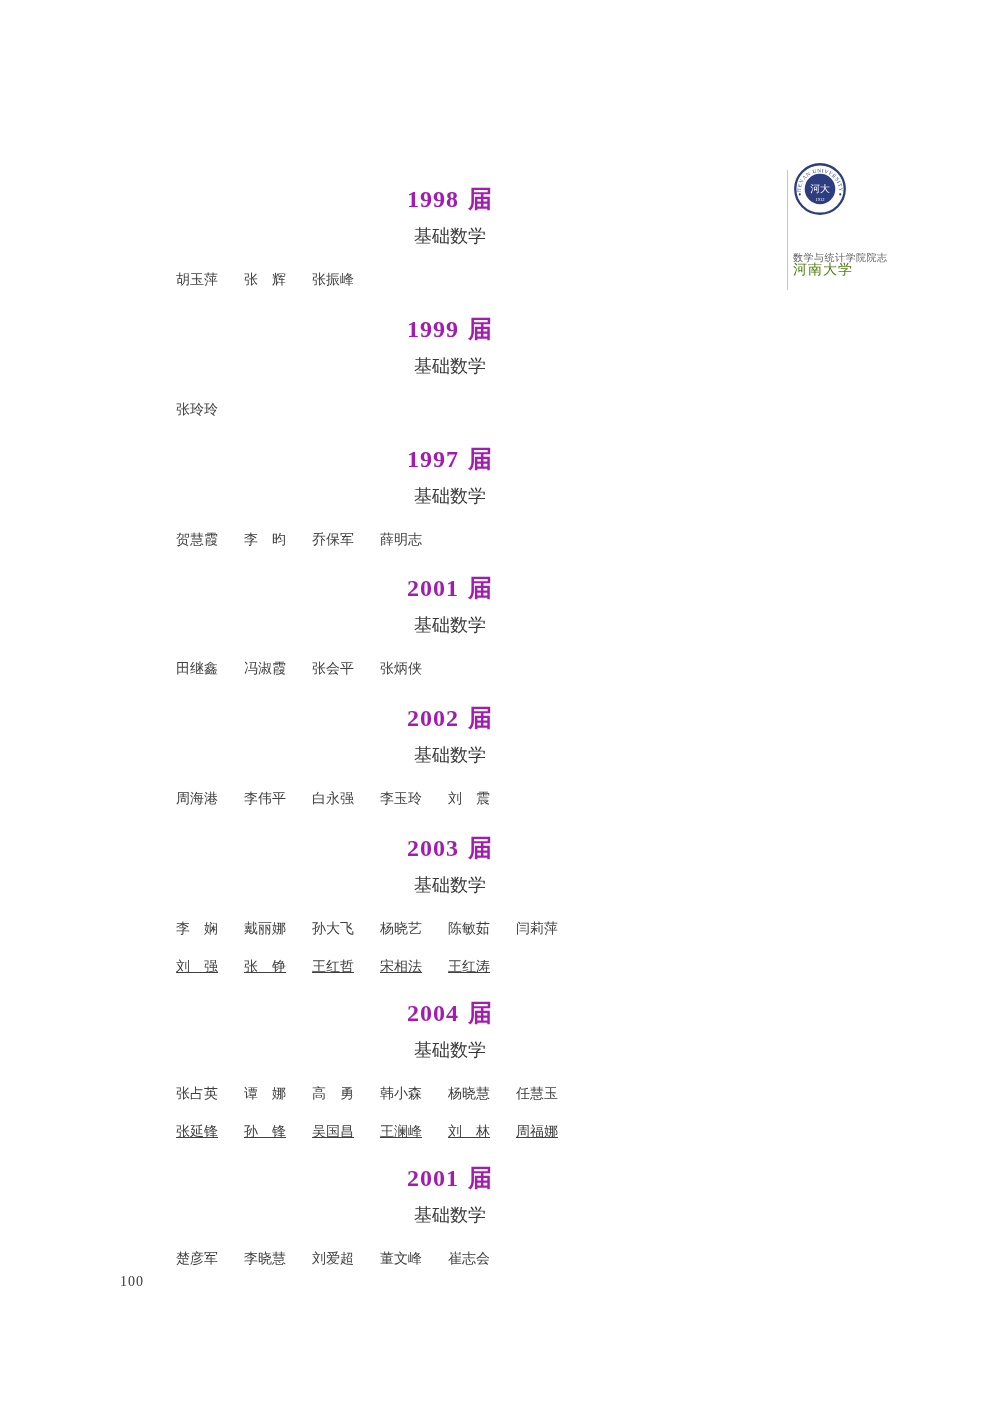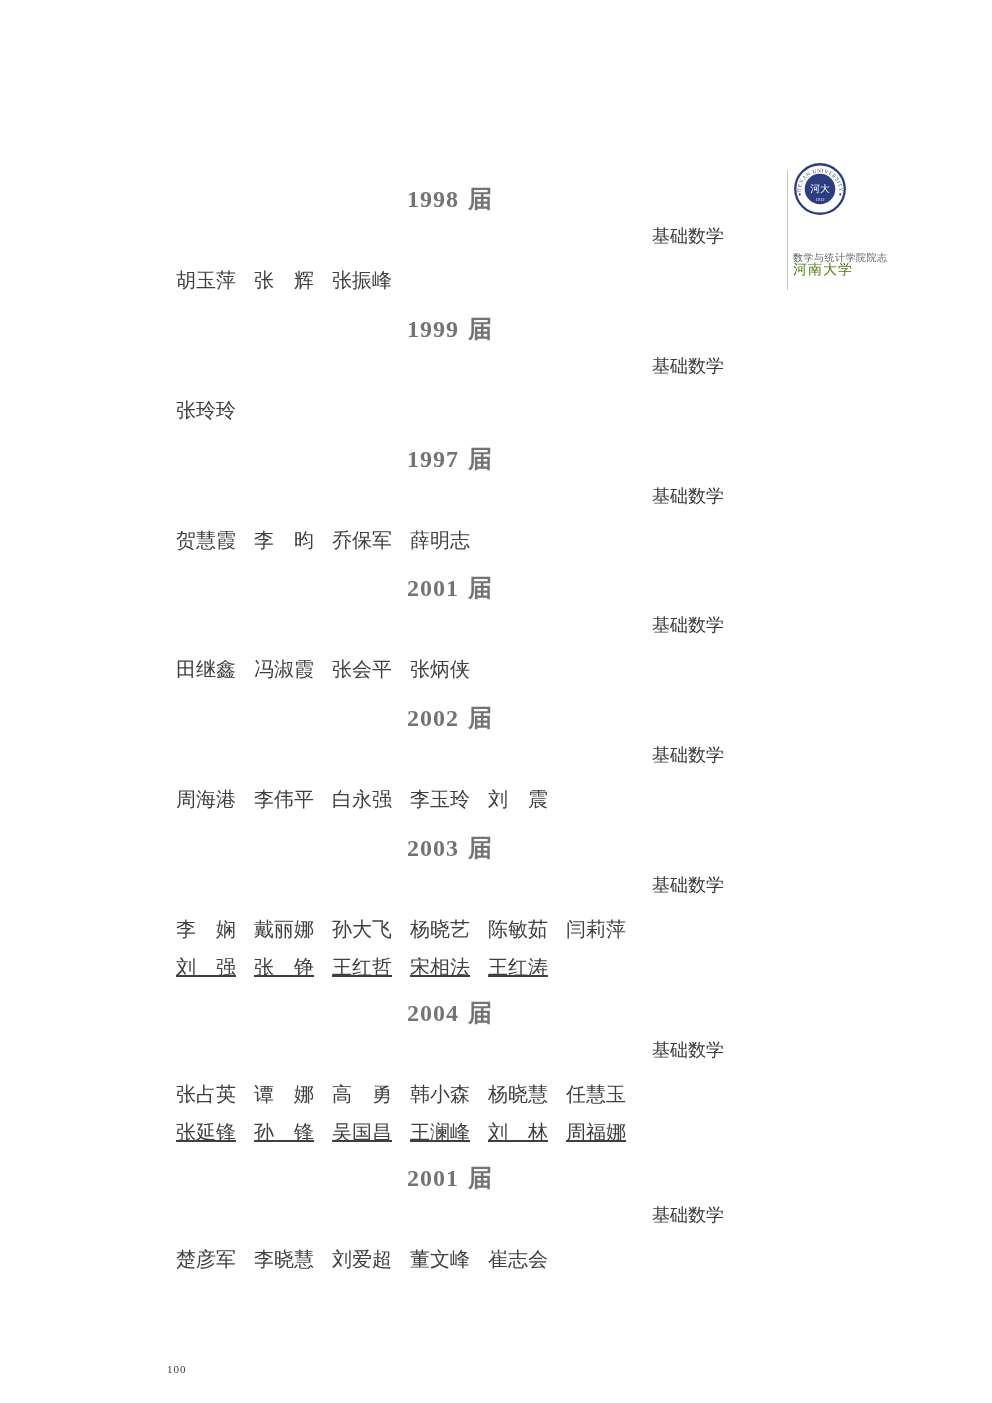--- a/index.html
+++ b/index.html
@@ -26,45 +26,45 @@
   .year-heading {
     position: absolute;
     top: 0;
     left: 0;
     right: 0;
     margin: 0;
     text-align: center;
     font-size: 24px;
     line-height: 26px;
     font-weight: bold;
-    color: #737373;
+    color: #a21caf;
     letter-spacing: 1px;
   }
   .year-heading .suffix {
     margin-left: 9px;
     font-weight: bold;
   }
   .program {
     position: absolute;
     top: 40px;
     left: 0;
     right: 0;
-    text-align: right;
+    text-align: center;
     font-size: 18px;
     line-height: 20px;
     color: #3a3a3a;
   }
   .names-row {
     position: absolute;
     left: 0;
     right: 0;
     display: flex;
     flex-direction: row;
-    gap: 18px;
-    font-size: 20px;
+    gap: 26px;
+    font-size: 14px;
     line-height: 20px;
     color: #3f3f3f;
     white-space: nowrap;
   }
   .names-row.r1 { top: 84px; }
   .names-row.r2 { top: 122px; text-decoration: underline; }
   .name { display: inline-block; }
 
   
   .sidebar {
@@ -105,25 +105,24 @@
     font-size: 10px;
     line-height: 15px;
     color: #5c5c5c;
     letter-spacing: 0.5px;
   }
 
   
   .page-number {
     position: absolute;
     left: 120px;
-    top: 1363px;
-    font-size: 11px;
+    top: 1274px;
+    font-size: 14px;
     color: #3a3a3a;
     letter-spacing: 1px;
-    margin-left: 47px;
   }
 </style>
 </head>
 <body>
 
 <div class="page">
 
   <div class="sidebar">
     <div class="sidebar-rule"></div>
     <svg class="seal" viewBox="0 0 60 60" aria-hidden="true">

